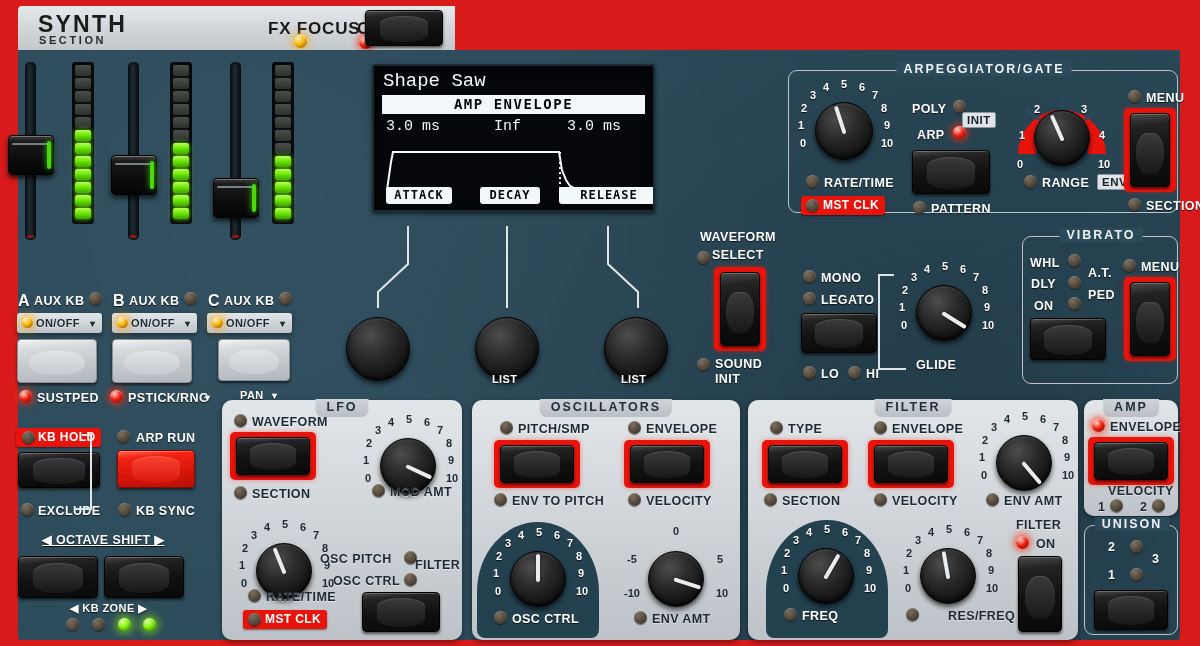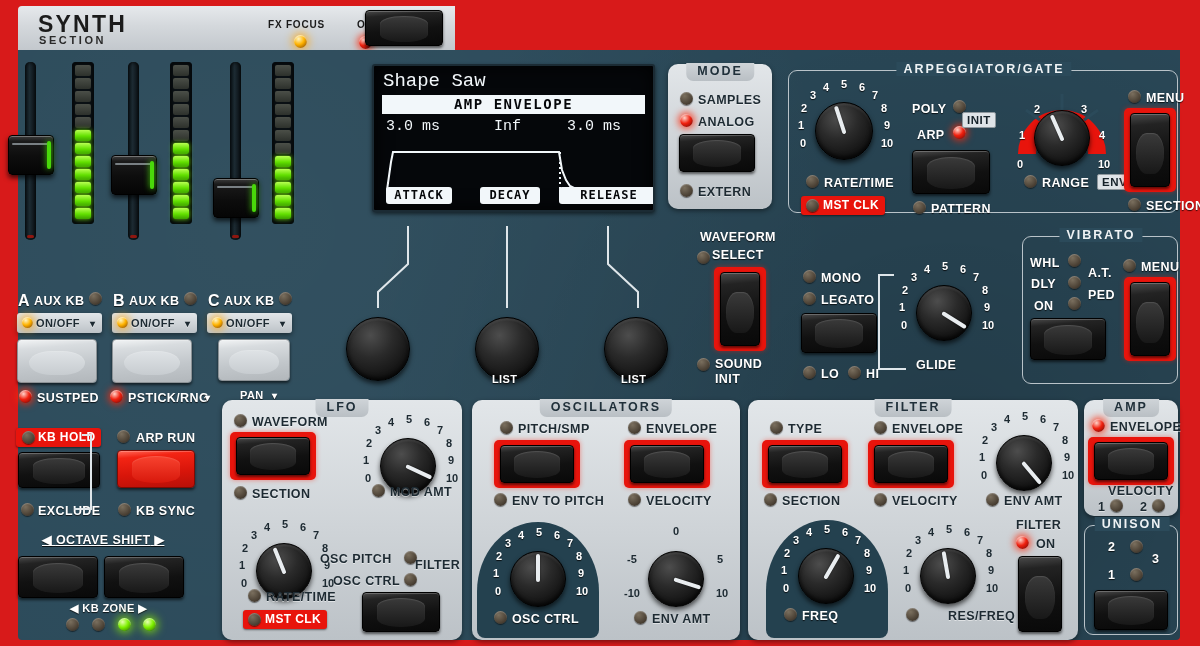--- a/index.html
+++ b/index.html
@@ -30,21 +30,21 @@
     border-radius:4px 4px 0 0;
   }
   #hdr-title {
     position:absolute; left:20px; top:5px;
     font-size:23px; font-weight:bold; letter-spacing:2.2px; color:#1b1b1b;
   }
   #hdr-sub {
     position:absolute; left:21px; top:28px;
     font-size:11px; font-weight:bold; letter-spacing:2.6px; color:#2a2a2a;
   }
-  .hdr-lbl { position:absolute; font-size:10px; font-weight:bold; letter-spacing:.8px; color:#1a1a1a; }
+  .hdr-lbl { position:absolute; font-size:17px; font-weight:bold; letter-spacing:.8px; color:#1a1a1a; }
   #redtab { position:absolute; left:455px; top:6px; width:725px; height:44px; background:#d81a1a; }
 
   
   #body-panel {
     left:18px; top:50px; width:1162px; height:590px;
     border-radius:0 0 4px 4px;
   }
 
   
   .led { position:absolute; border-radius:50%; }
@@ -365,30 +365,20 @@
     <line x1="177" y1="4" x2="177" y2="86" stroke="#dfe6ea" stroke-width="2"></line>
     <polyline points="278,4 278,42 308,70 308,86" fill="none" stroke="#dfe6ea" stroke-width="2"></polyline>
   </svg>
 
   <div class="knob" style="left:346px;top:317px;width:64px;height:64px;"></div>
   <div class="knob" style="left:475px;top:317px;width:64px;height:64px;"></div>
   <div class="knob" style="left:604px;top:317px;width:64px;height:64px;"></div>
   <div class="lbl sm" style="left:492px;top:373px;">LIST</div>
   <div class="lbl sm" style="left:621px;top:373px;">LIST</div>
 
-  <div class="group-silver" style="left:668px;top:64px;width:104px;height:145px;">
-    <div class="tab-title" style="left:52px;">MODE</div>
-    <div class="led sm off" style="left:12px;top:28px;"></div>
-    <div class="lbl dk" style="left:30px;top:29px;">SAMPLES</div>
-    <div class="led sm red" style="left:12px;top:50px;"></div>
-    <div class="lbl dk" style="left:30px;top:51px;">ANALOG</div>
-    <div class="btn v" style="left:11px;top:70px;width:76px;height:38px;"></div>
-    <div class="led sm off" style="left:12px;top:120px;"></div>
-    <div class="lbl dk" style="left:30px;top:121px;">EXTERN</div>
-  </div>
 
   <div class="frame" style="left:788px;top:70px;width:390px;height:143px;">
     <div class="frame-title" style="left:195px;">ARPEGGIATOR/GATE</div>
   </div>
 
   <div class="knob" style="left:815px;top:102px;width:58px;height:58px;">
     <div class="ptr" style="transform:rotate(-18deg);"></div>
   </div>
   <div class="scale" style="left:844px;top:131px;">
     <span style="left:-41px;top:12px;">0</span>

